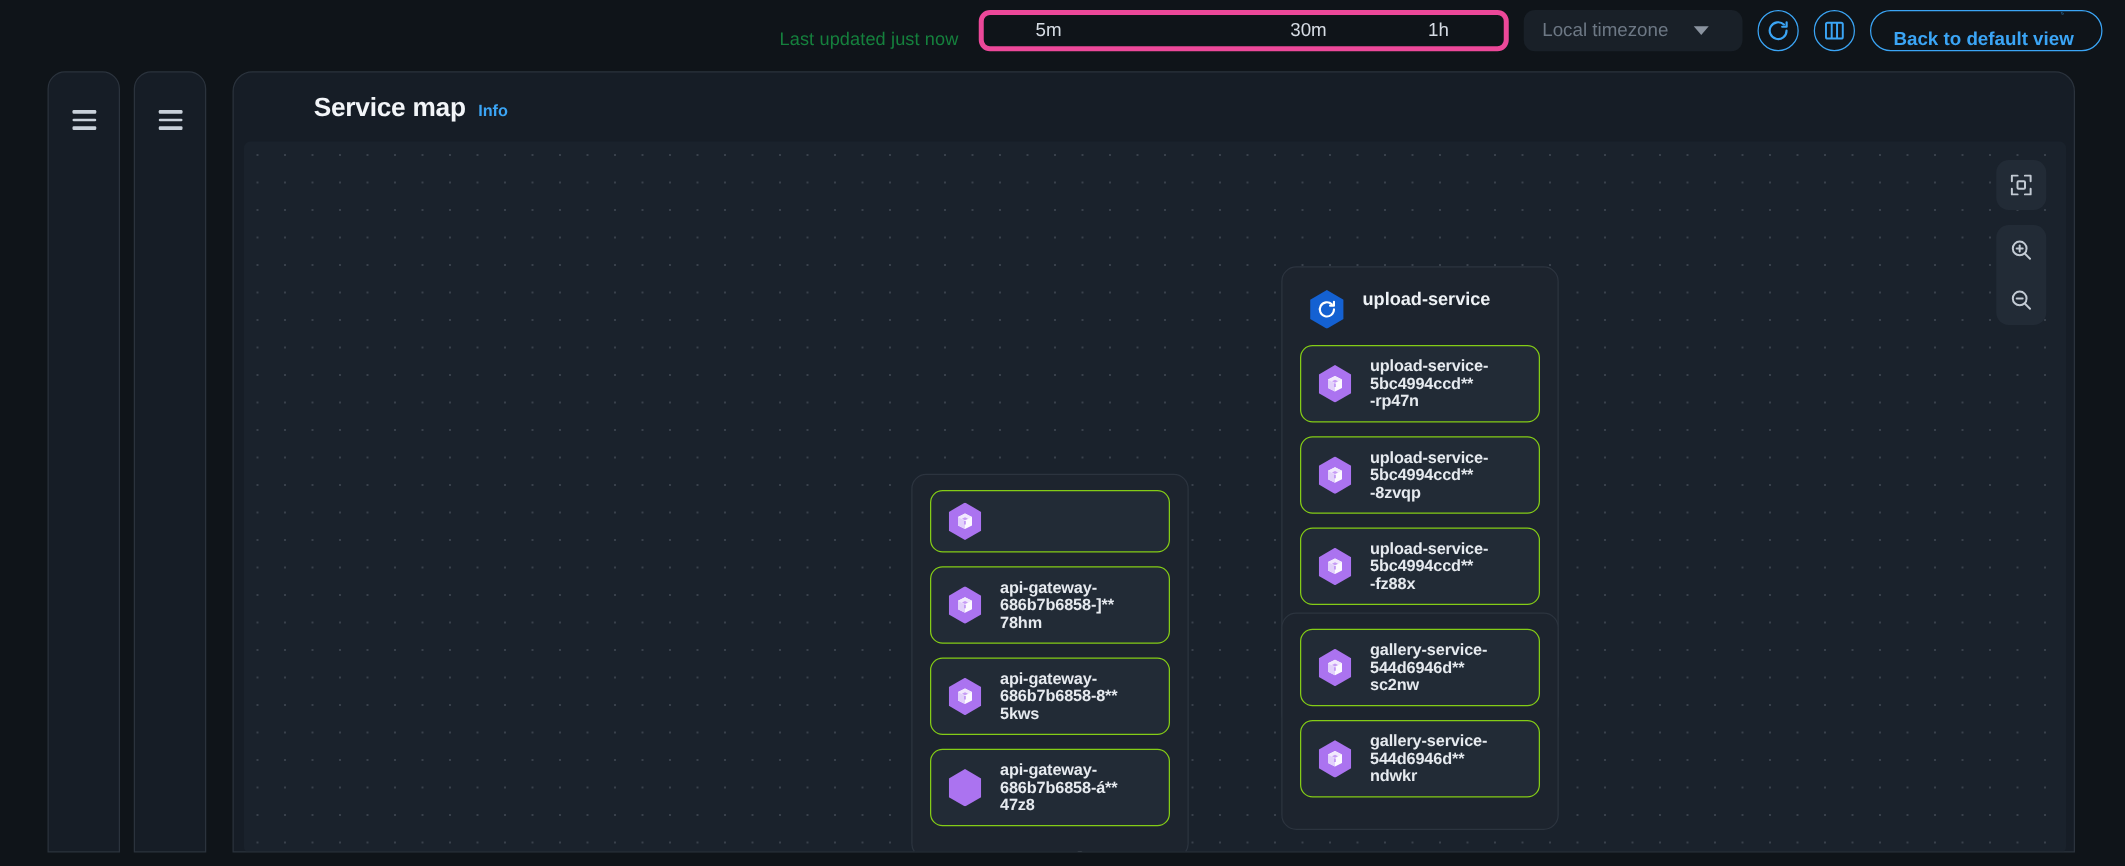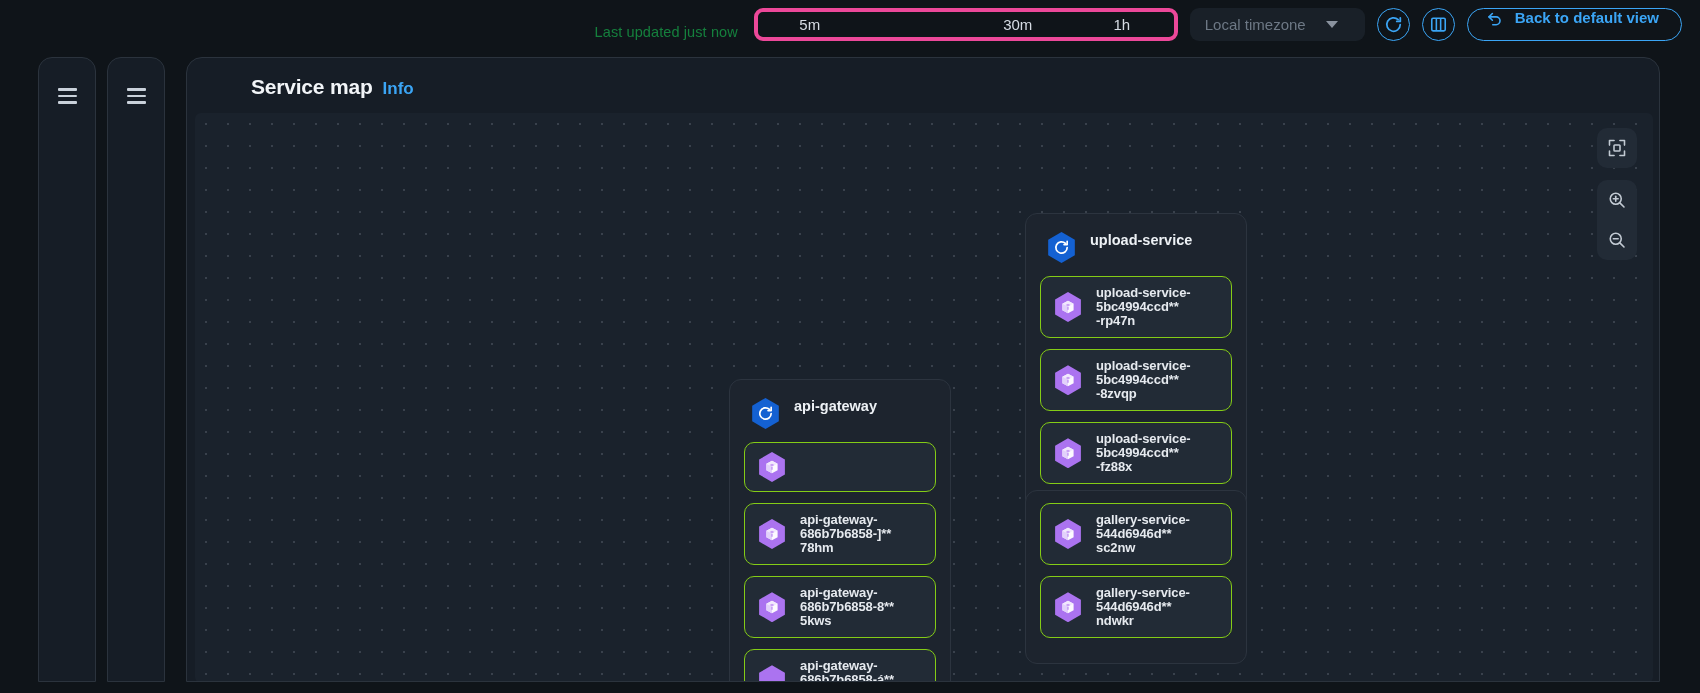--- a/index.html
+++ b/index.html
@@ -43,25 +43,26 @@
   }
   .caret { width: 0; height: 0; border-left: 6px solid transparent;
     border-right: 6px solid transparent; border-top: 7px solid #8a939f; }
 
   .icon-circle {
     width: 33px; height: 33px; border-radius: 50%;
     border: 1.6px solid #3ba5f5; display: flex; align-items: center;
     justify-content: center; cursor: pointer; flex: 0 0 auto;
   }
   .back-btn {
-    display: flex; align-items: flex-start; gap: 11px;
+    display: flex; align-items: flex-end; gap: 11px;
     height: 33px; padding: 0 22px 0 18px;
     border: 1.6px solid #3ba5f5; border-radius: 17px;
     color: #3ba5f5; font-size: 15px; font-weight: 700; cursor: pointer;
     white-space: nowrap;
+    flex-direction: column;
   }
 
   
   .side-panel {
     position: absolute; top: 57px;
     width: 58px; height: 625px;
     background: #161d26; border: 1px solid #2b333d;
     border-radius: 14px 14px 0 0;
     display: flex; justify-content: center; padding-top: 30px;
   }
@@ -74,21 +75,21 @@
   .main-card {
     position: absolute; left: 186px; top: 57px;
     width: 1474px; height: 625px;
     background: #161d26; border: 1px solid #2b333d;
     border-radius: 16px 16px 0 0;
     overflow: hidden;
     padding-left: 44px;
   }
   .card-header { padding: 17px 0 14px 20px; display: flex; align-items: baseline; gap: 10px; }
   .card-title { color: #f2f5f8; font-size: 21px; font-weight: 700; letter-spacing: -.2px; }
-  .card-info { color: #3ba5f5; font-size: 17px; font-weight: 700; cursor: pointer; }
+  .card-info { color: #3ba5f5; font-size: 13px; font-weight: 700; cursor: pointer; }
 
   
   .canvas {
     position: absolute; left: 8px; top: 55px;
     width: 1458px; height: 570px;
     background-color: #1a222c;
     background-image: radial-gradient(#39414c 1.1px, transparent 1.2px);
     background-size: 22px 22px;
     border-radius: 6px;
     overflow: hidden;
@@ -271,29 +272,20 @@
    <path d="M12 11.4v10L3.6 17V7z" fill="#e2d1fb"></path>
    <path d="M11.2 11.8h1.6v4.2h-1.6z" fill="#b37df2"></path>
    <path d="M12 7.2 15.6 9 12 10.8 8.4 9z" fill="#c79cf5"></path>
               </svg>
             </span>
             <span class="pod-label">upload-service-5bc4994ccd**
 -7v5js</span>
           </div>
         </div>
         <div class="svc-group" style="left: 534px; top: 266px; width: 222px;">
-          <div class="svc-head">
-            <span class="hex deploy">
-              <svg width="17" height="17" viewBox="0 0 24 24" fill="none" stroke="#ffffff" stroke-width="2.4" stroke-linecap="round" stroke-linejoin="round">
-   <path d="M20 12a8 8 0 1 1-2.4-5.7"></path>
-                <polyline points="20 3.4 20 7.8 15.6 7.8"></polyline>
-              </svg>
-            </span>
-            <span class="svc-name">api-gateway</span>
-          </div>
           <div class="pod-row">
             <span class="hex pod">
               <svg width="16" height="16" viewBox="0 0 24 24" fill="#ffffff">
    <path d="M12 2.6 20.4 7v10L12 21.4 3.6 17V7z" fill="#ffffff" opacity="0.96"></path>
    <path d="M12 2.6 20.4 7 12 11.4 3.6 7z" fill="#f1e8fd"></path>
    <path d="M12 11.4v10L3.6 17V7z" fill="#e2d1fb"></path>
    <path d="M11.2 11.8h1.6v4.2h-1.6z" fill="#b37df2"></path>
    <path d="M12 7.2 15.6 9 12 10.8 8.4 9z" fill="#c79cf5"></path>
               </svg>
             </span>

